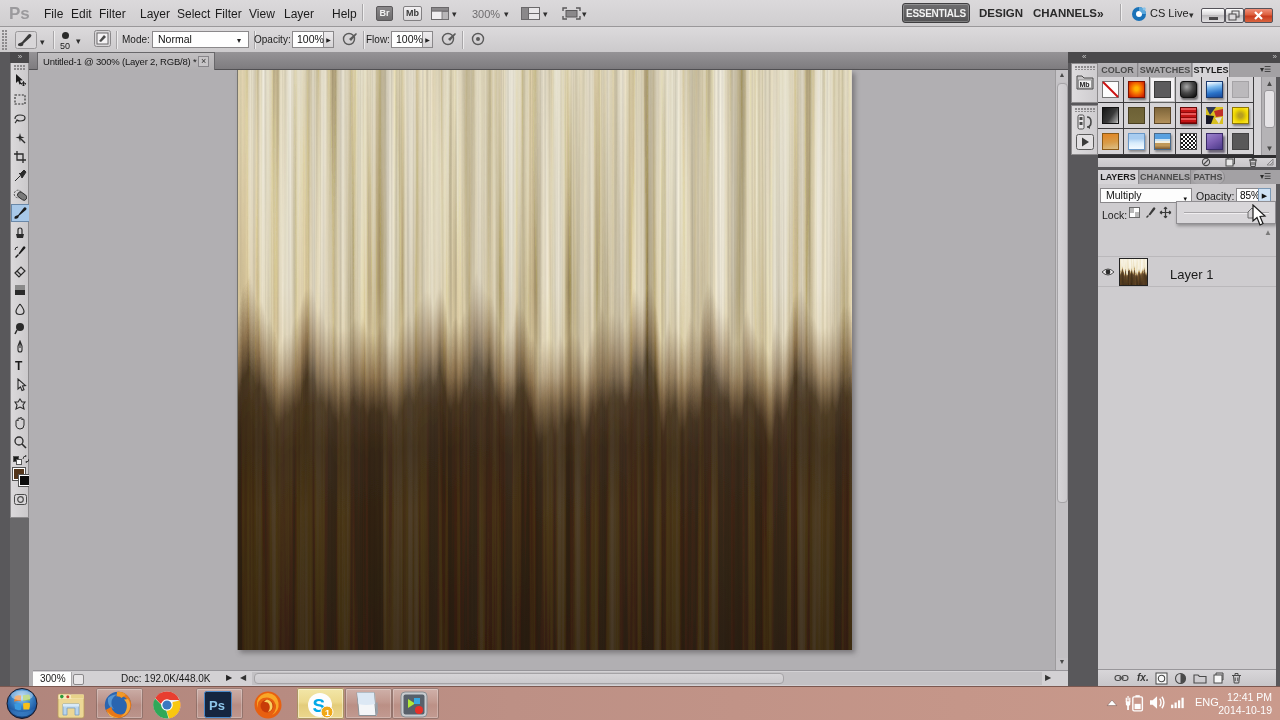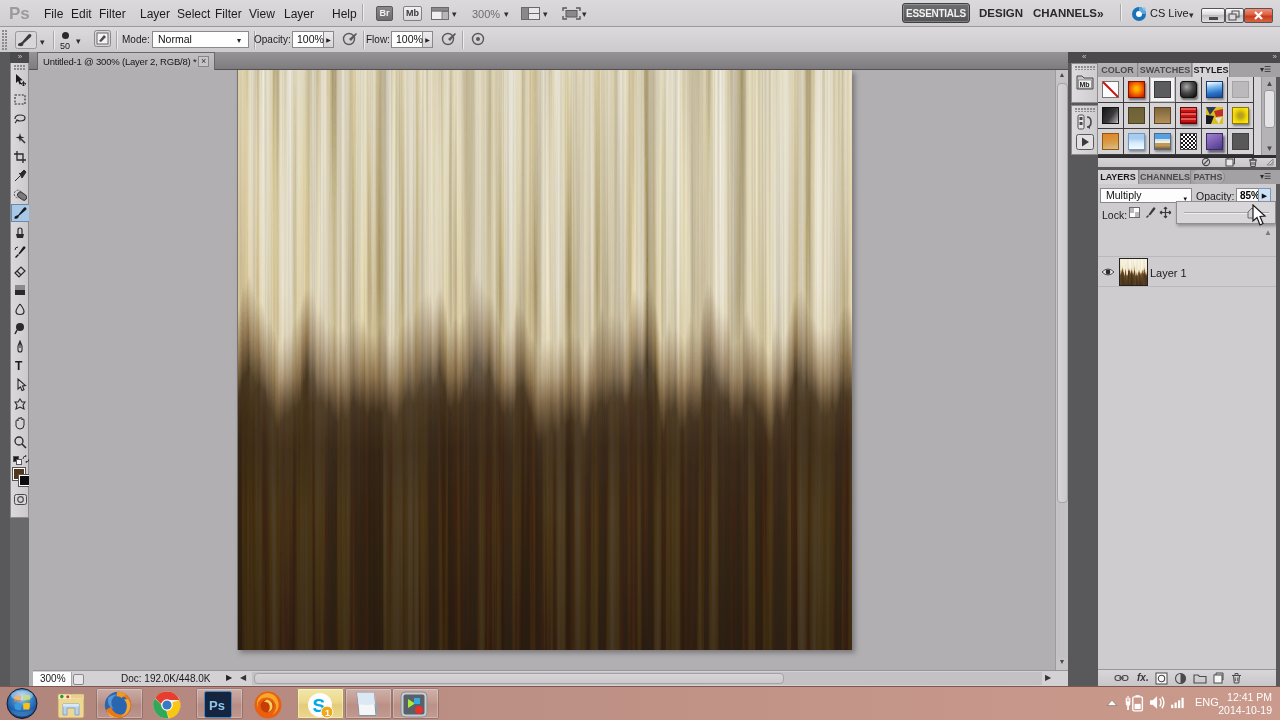--- a/index.html
+++ b/index.html
@@ -489,21 +489,21 @@
   <div class="ptabs" style="top:118px;">
     <div class="ptab active" style="left:0;width:41px;">LAYERS</div>
     <div class="ptab" style="left:42px;width:51px;">CHANNELS</div>
     <div class="ptab" style="left:94px;width:33px;border-radius:7px;">PATHS</div>
   </div>
   <div class="pmenu" style="left:192px;top:121px;">▾☰</div>
   <div id="panellayers">
 
     <div class="abs" style="left:2px;top:18px;width:92px;height:15px;background:#fdfdfd;border:1px solid #8a888b;font-size:10.5px;color:#111;line-height:13px;padding-left:5px;">Multiply<span style="position:absolute;right:4px;top:3px;font-size:7px;">▾</span></div>
     <div class="abs" style="left:98px;top:20px;font-size:10.5px;color:#1a1a1a;">Opacity:</div>
-    <div class="abs" style="left:138px;top:18px;width:23px;height:15px;background:#fdfdfd;border:1px solid #8a888b;font-size:10px;line-height:13px;padding-left:3px;font-weight:bold;">85%</div>
+    <div class="abs" style="left:138px;top:18px;width:23px;height:15px;background:#fdfdfd;border:1px solid #8a888b;font-size:10px;line-height:13px;padding-left:3px;">85%</div>
     <div class="abs" style="left:160px;top:18px;width:13px;height:15px;background:#cfe2f5;border:1px solid #7a98b5;font-size:7px;text-align:center;line-height:14px;color:#111;">▶</div>
 
     <div class="abs" style="left:4px;top:39px;font-size:10.5px;color:#1a1a1a;">Lock:</div>
     <div class="abs" style="left:31px;top:37px;width:11px;height:11px;border:1px solid #6a6a6a;background:conic-gradient(#fff 25%,#b8b8b8 25% 50%,#fff 50% 75%,#b8b8b8 75%);"></div>
     <svg class="abs" style="left:47px;top:36px" width="12" height="13" viewBox="0 0 12 13">
         <path d="M1,11 L3,9 L4,10 L2,12 Z M3.5,8.5 L8,2 Q9,0.8 10,1.8 Q11,2.8 9.8,3.8 L5,9.5 Z" fill="#3a3a3a"></path>
       </svg>
     <svg class="abs" style="left:61px;top:36px" width="13" height="13" viewBox="0 0 13 13">
         <path d="M6.5,1 L6.5,12 M1,6.5 L12,6.5 M6.5,1 L5,3 M6.5,1 L8,3 M6.5,12 L5,10 M6.5,12 L8,10 M1,6.5 L3,5 M1,6.5 L3,8 M12,6.5 L10,5 M12,6.5 L10,8" stroke="#3a3a3a" stroke-width="1.2" fill="none"></path>
       </svg>
@@ -515,21 +515,21 @@
           <circle cx="7" cy="5" r="2.4" fill="#2a2a2a"></circle>
         </svg>
       <div class="abs" style="left:21px;top:1px;width:29px;height:28px;border:1px solid #222;overflow:hidden;">
         <svg width="27" height="26" viewBox="0 0 27 26" style="position:absolute;left:0;top:0">
           <g filter="url(#thdisp)">
               <rect x="-5" y="-6" width="37" height="38" fill="url(#fgrad)"></rect>
             </g>
           <rect width="27" height="26" filter="url(#thstreak)" style="mix-blend-mode:overlay;opacity:0.9"></rect>
         </svg>
       </div>
-      <div class="abs" style="left:52px;top:10px;font-size:11px;color:#1a1a1a;">Layer 1</div>
+      <div class="abs" style="left:72px;top:10px;font-size:13px;color:#1a1a1a;">Layer 1</div>
     </div>
 
     <div class="abs" style="left:166px;top:58px;font-size:8px;color:#7a7a7a;">▲</div>
 
     <div class="abs" style="left:0;top:499px;width:178px;height:17px;background:linear-gradient(#d8d6d9,#c8c6c9);border-top:1px solid #98969a;">
       <svg class="abs" style="left:16px;top:4px" width="15" height="8" viewBox="0 0 15 8">
           <rect x="1" y="1.5" width="6" height="5" rx="2.5" fill="none" stroke="#4a4a4a" stroke-width="1.1"></rect>
           <rect x="8" y="1.5" width="6" height="5" rx="2.5" fill="none" stroke="#4a4a4a" stroke-width="1.1"></rect>
           <line x1="5" y1="4" x2="10" y2="4" stroke="#4a4a4a" stroke-width="1.1"></line>
         </svg>

